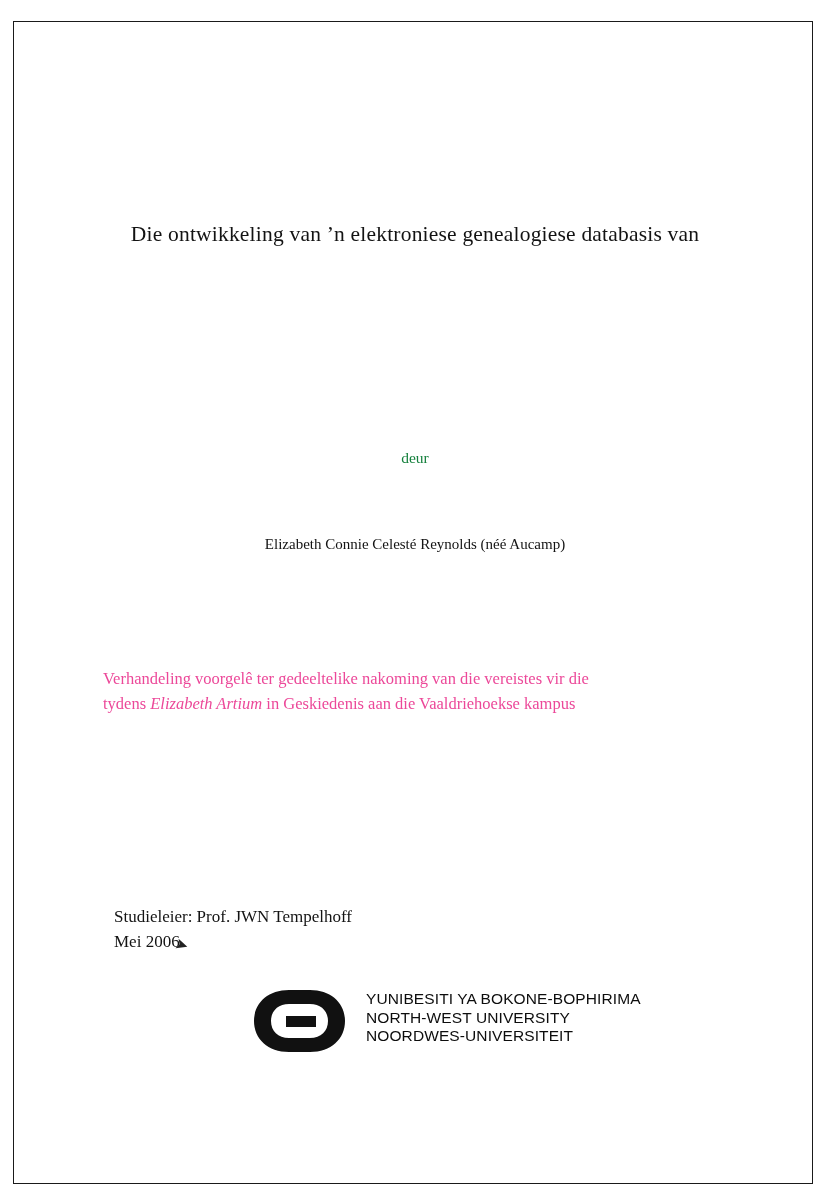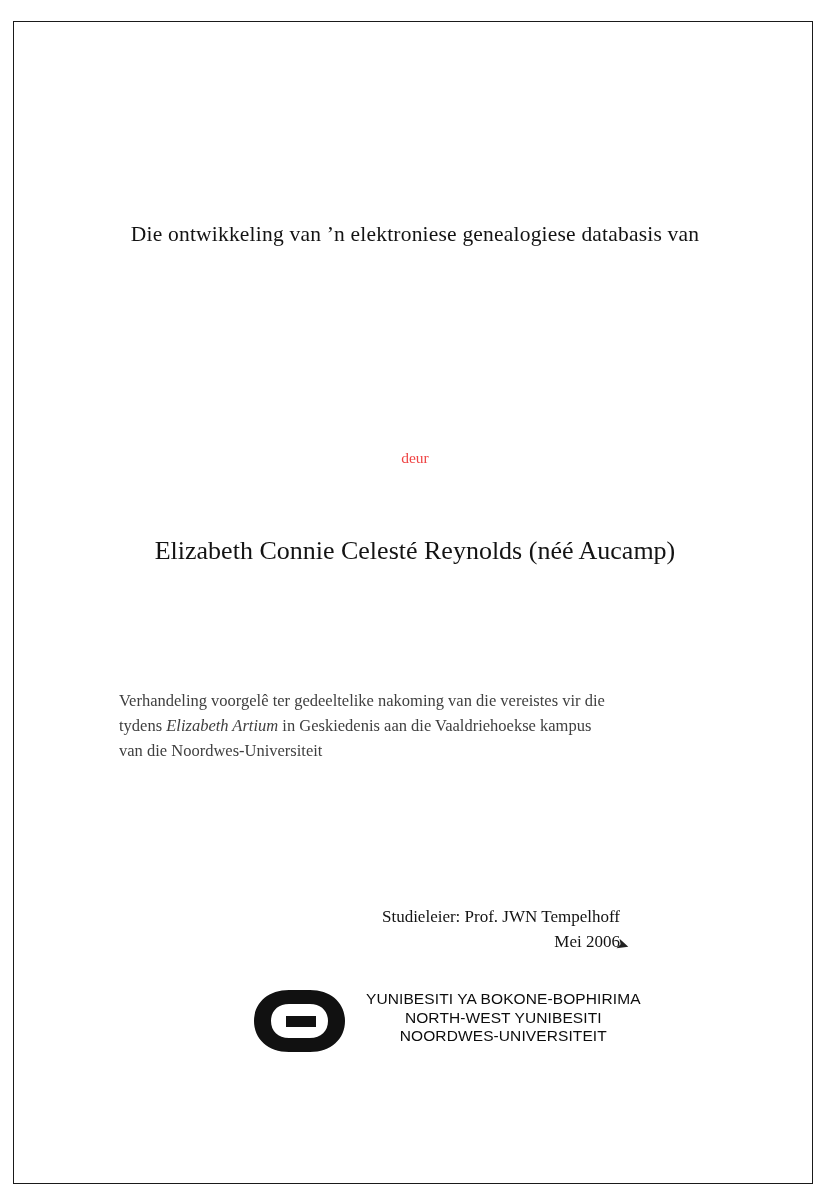--- a/index.html
+++ b/index.html
@@ -56,60 +56,58 @@
     white-space: nowrap;
   }
 
   .deur {
     position: absolute;
     top: 428px;
     left: 0;
     width: 630px;
     text-align: center;
     font-size: 15.5px;
-    color: #ef4444;
+    color: #15803d;
   }
 
   .author {
     position: absolute;
     top: 515px;
     left: 0;
     width: 630px;
     text-align: center;
-    font-size: 26px;
+    font-size: 15px;
     color: #131313;
   }
 
   .statement {
     position: absolute;
-    top: 667px;
+    top: 645px;
     left: 3px;
     width: 622px;
     font-size: 16.5px;
     line-height: 25px;
-    color: #404040;
-    margin-left: 16px;
+    color: #ec4899;
   }
   .statement .just {
     text-align: justify;
     text-justify: inter-word;
   }
   .statement i {
     font-style: italic;
   }
 
   .supervisor-block {
     position: absolute;
     top: 883px;
-    left: 20px;
+    left: 14px;
     width: 500px;
     font-size: 17px;
     line-height: 25px;
     color: #131313;
-    text-align: right;
   }
   .date-line {
     position: relative;
     display: inline-block;
   }
   .date-line .scuff {
     position: absolute;
     right: -9px;
     top: 3px;
     font-size: 16px;
@@ -138,21 +136,20 @@
     top: 6px;
     font-family: "Liberation Sans", sans-serif;
     font-size: 15.5px;
     line-height: 18.5px;
     letter-spacing: 0.1px;
     color: #0d0d0d;
     font-weight: 500;
   }
   .logo-text div {
     white-space: nowrap;
-    text-align: center;
   }
 </style>
 </head>
 <body>
 
 <div class="page">
 
   <div class="page-frame"></div>
 
   <div class="content">
@@ -161,21 +158,20 @@
       <div class="title-line">Die ontwikkeling van ’n elektroniese genealogiese databasis van</div>
     </div>
 
     <div class="deur">deur</div>
 
     <div class="author">Elizabeth Connie Celesté Reynolds (néé Aucamp)</div>
 
     <div class="statement">
       <div class="just">Verhandeling voorgelê ter gedeeltelike nakoming van die vereistes vir die</div>
       <div><span>tydens </span><i>Elizabeth Artium</i><span> in Geskiedenis aan die Vaaldriehoekse kampus</span></div>
-      <div>van die Noordwes-Universiteit</div>
     </div>
 
     <div class="supervisor-block">
       <div>Studieleier: Prof. JWN Tempelhoff</div>
       <div class="date-line">
         <span>Mei 2006</span>
         <span class="scuff">➤</span>
       </div>
     </div>
 
@@ -184,19 +180,19 @@
         <svg width="112" height="74" viewBox="0 0 112 74" xmlns="http://www.w3.org/2000/svg" aria-hidden="true">
           <g fill="#111111">
             <path d="M41,4 C20,4 6,17 6,35 C6,53 20,66 41,66 L52,66 L52,52 L41,52 C30,52 23,45 23,35 C23,25 30,18 41,18 L52,18 L52,4 Z"></path>
             <path d="M44,18 L62,18 C73,18 80,25 80,35 C80,45 73,52 62,52 L44,52 L44,66 L62,66 C83,66 97,53 97,35 C97,17 83,4 62,4 L44,4 Z"></path>
             <rect x="38" y="30" width="30" height="11"></rect>
           </g>
         </svg>
       </div>
       <div class="logo-text">
         <div>YUNIBESITI YA BOKONE-BOPHIRIMA</div>
-        <div>NORTH-WEST YUNIBESITI</div>
+        <div>NORTH-WEST UNIVERSITY</div>
         <div>NOORDWES-UNIVERSITEIT</div>
       </div>
     </div>
 
   </div>
 </div>
 
 </body></html>

